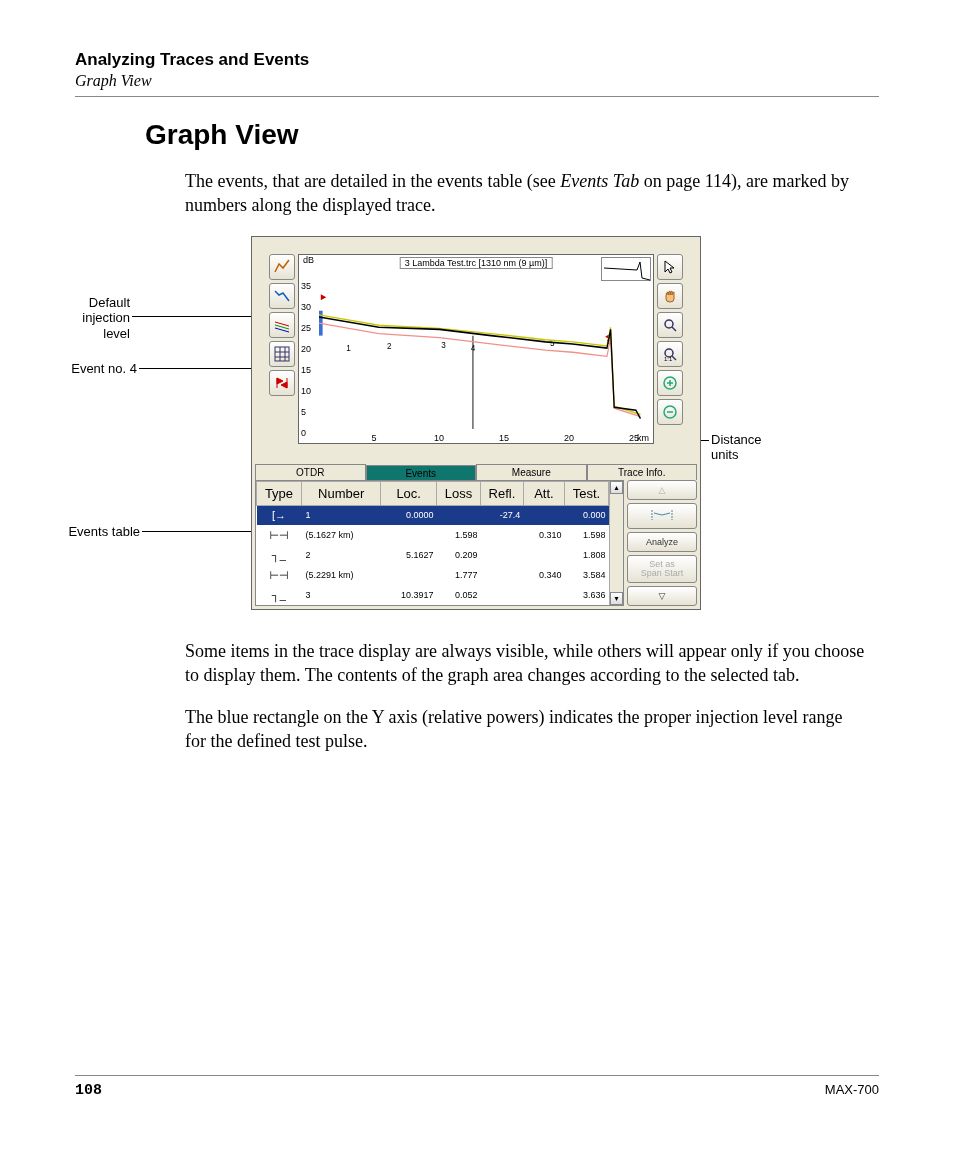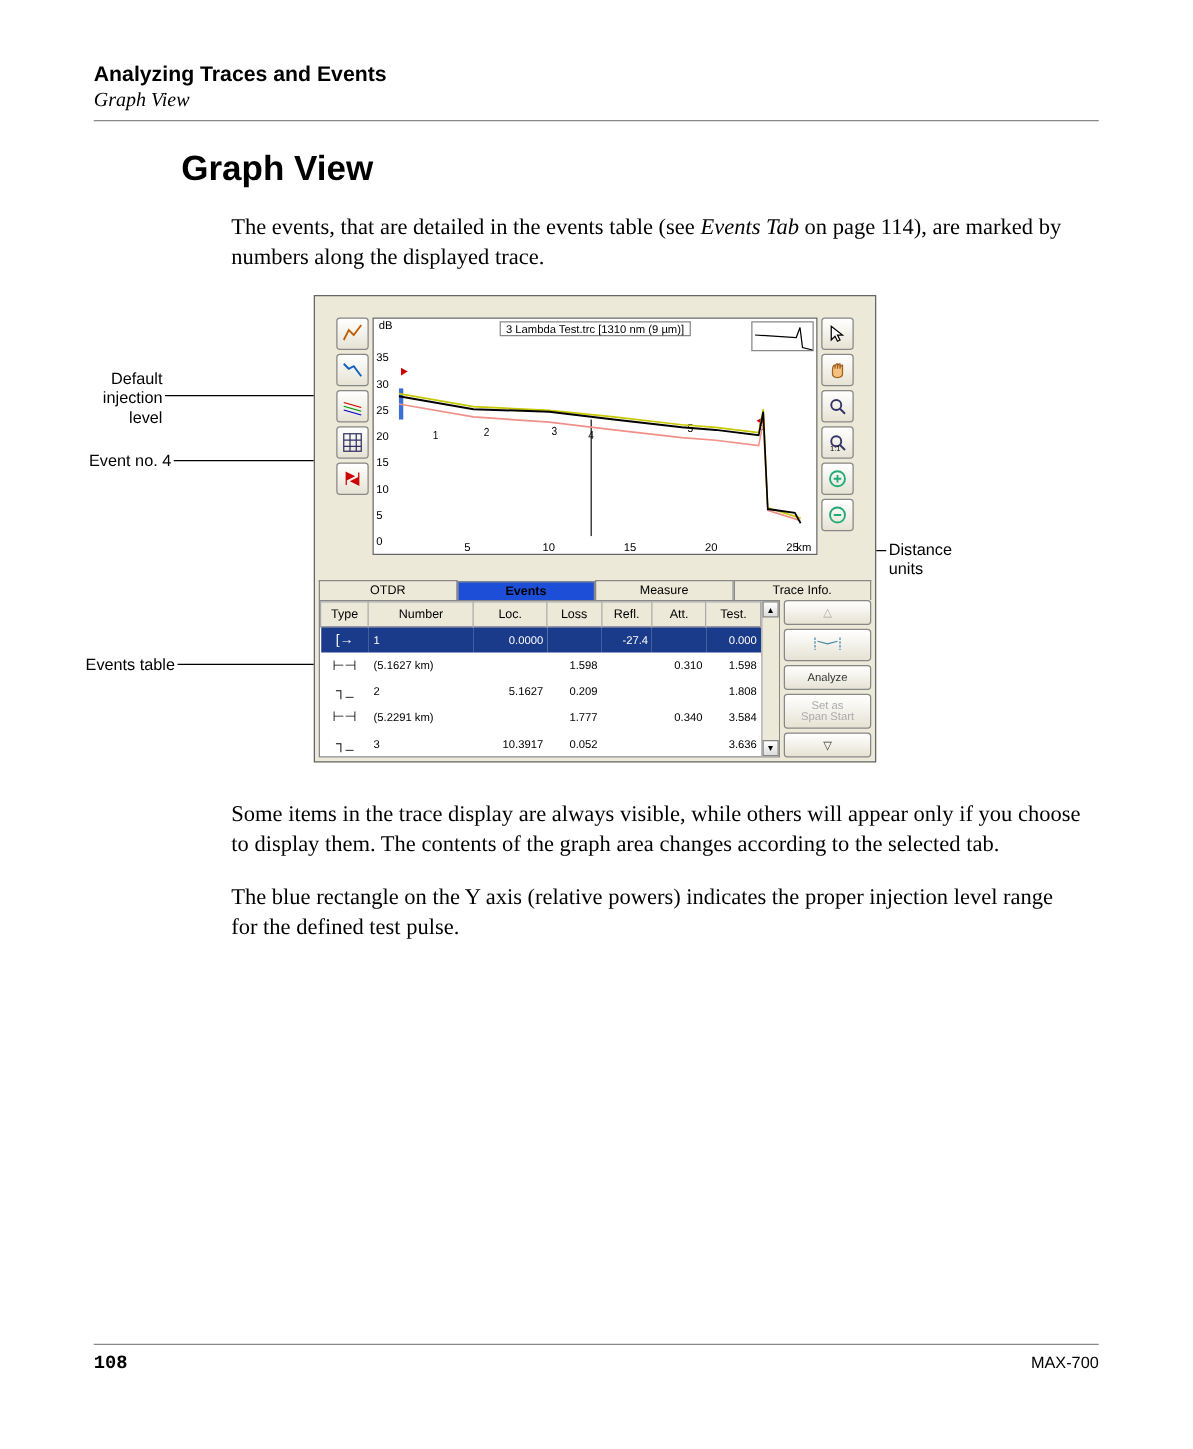--- a/index.html
+++ b/index.html
@@ -142,22 +142,22 @@
   .tab {
     flex: 1;
     border: 1px solid #888;
     background: #ece9d8;
     text-align: center;
     font-size: 10px;
     padding: 2px 0;
     border-bottom: none;
   }
   .tab.active {
-    background: #1d4ed8;
-    font-weight: bold;
+    background: #0f766e;
+    font-weight: normal;
     position: relative;
     top: 1px;
   }
 
   .table-panel {
     display: flex;
     margin: 0 3px 3px 3px;
     gap: 3px;
   }
   .events-table-wrap {
@@ -169,21 +169,21 @@
   table.events {
     width: 100%;
     border-collapse: collapse;
     font-size: 9px;
   }
   table.events th {
     border: 1px solid #aaa;
     background: #ece9d8;
     font-weight: normal;
     padding: 2px 1px;
-    font-size: 10px;
+    font-size: 13px;
   }
   table.events td {
     padding: 2px 3px;
     text-align: right;
     font-size: 9px;
     white-space: nowrap;
   }
   table.events td.typecell { text-align: center; font-size: 11px; }
   table.events td.numcell { text-align: left; padding-left: 4px; }
   tr.selrow td { background: #1a3a8a; color: #fff; }

